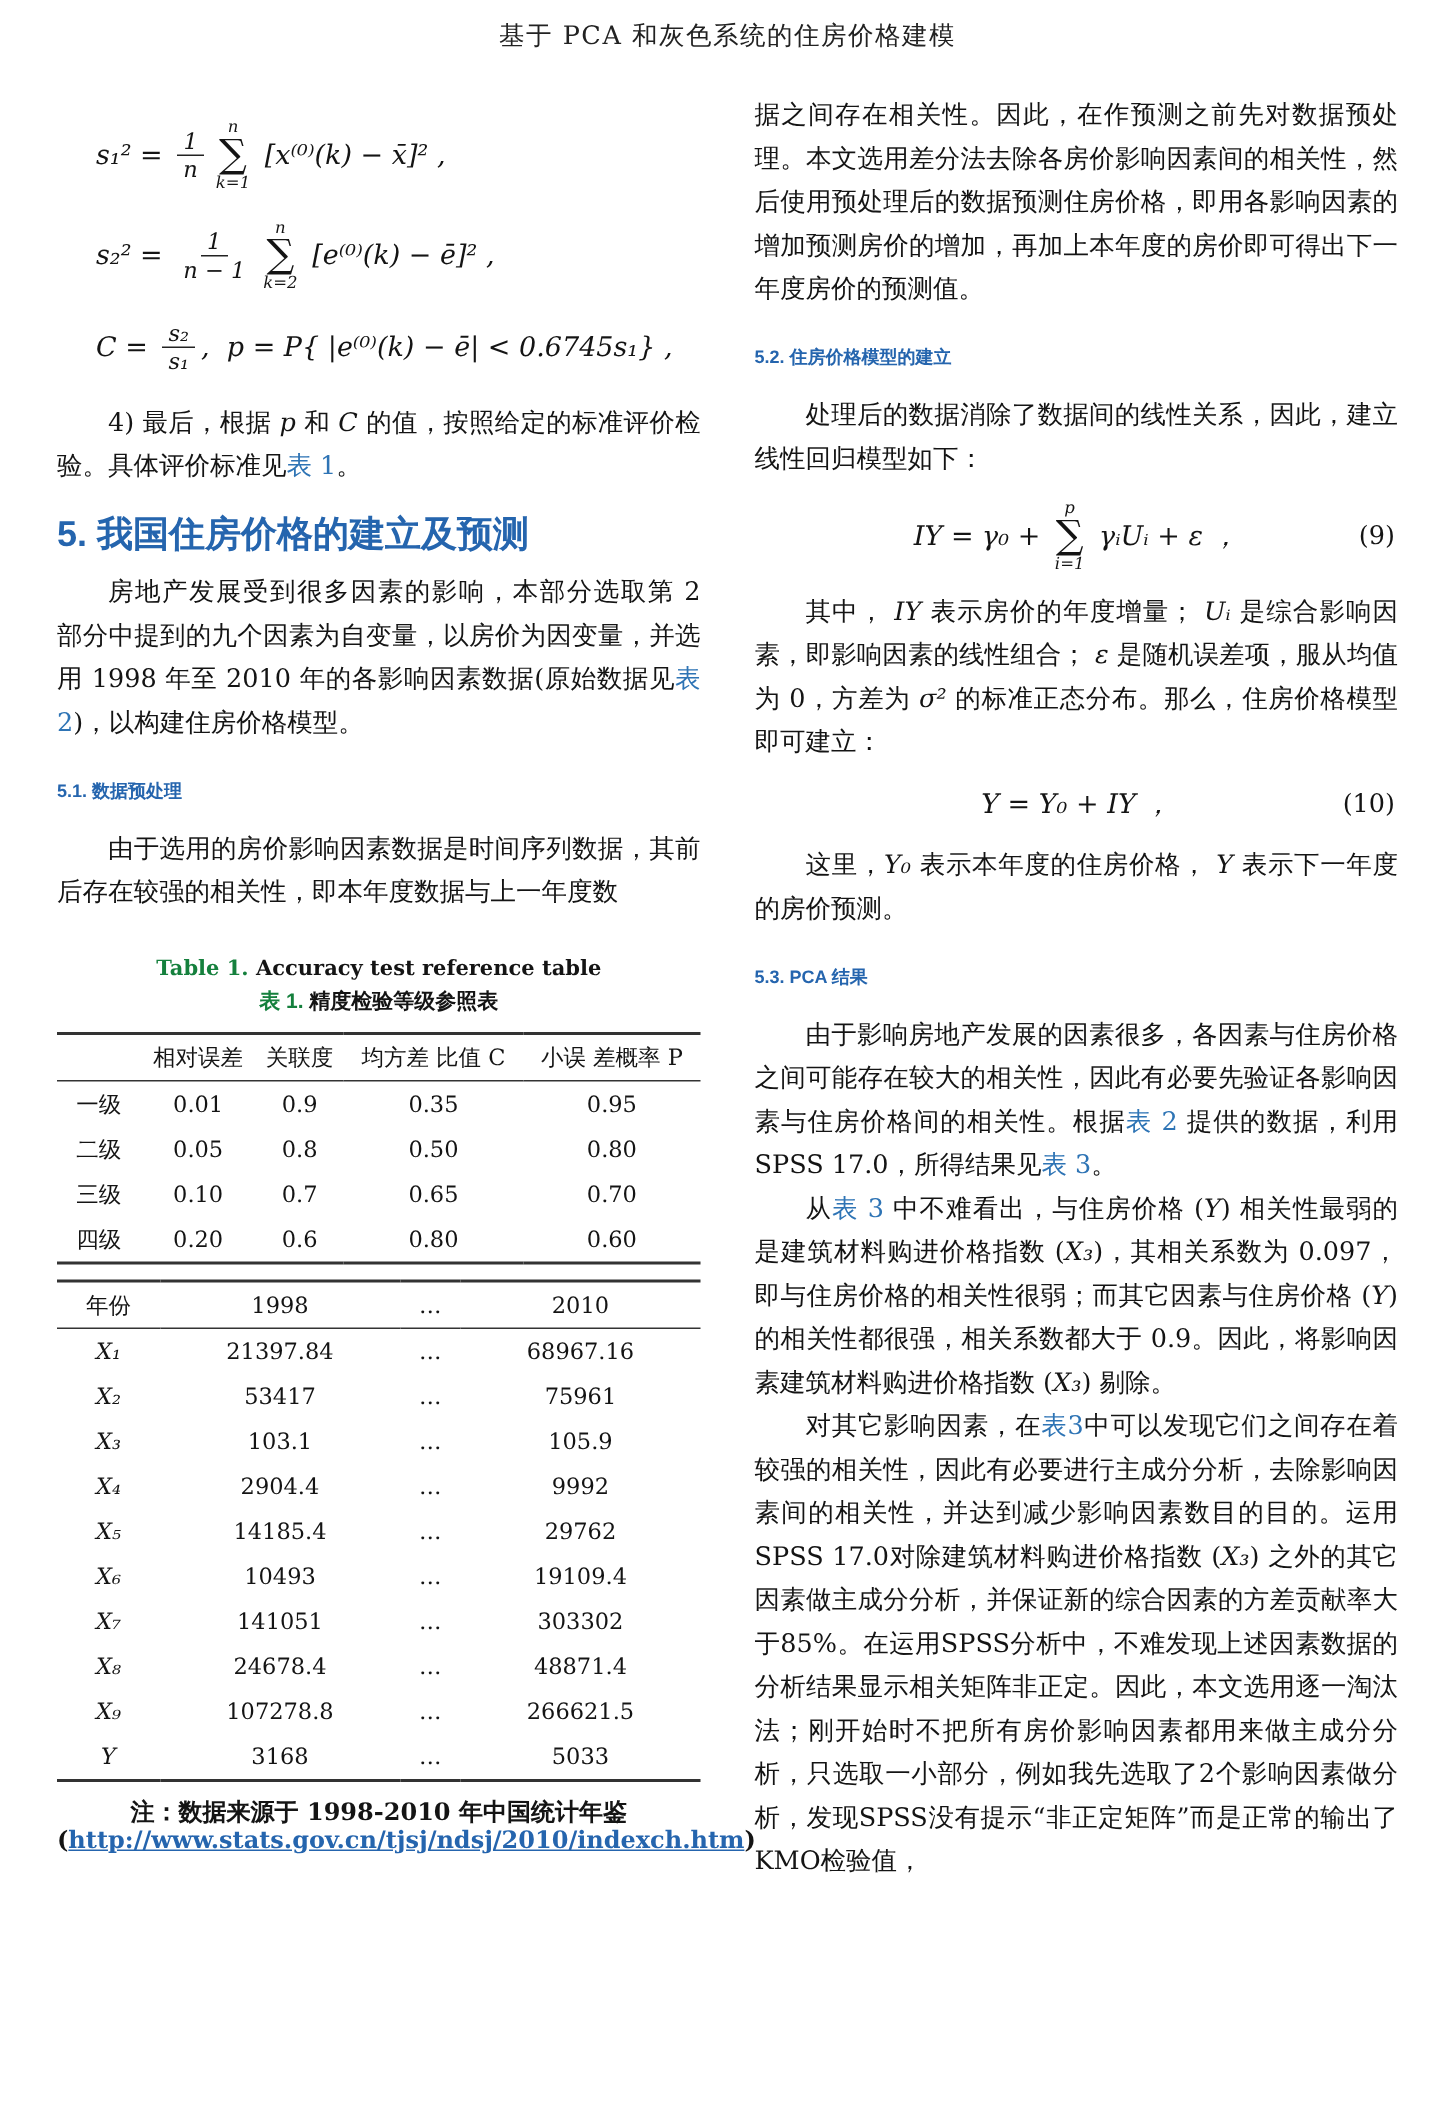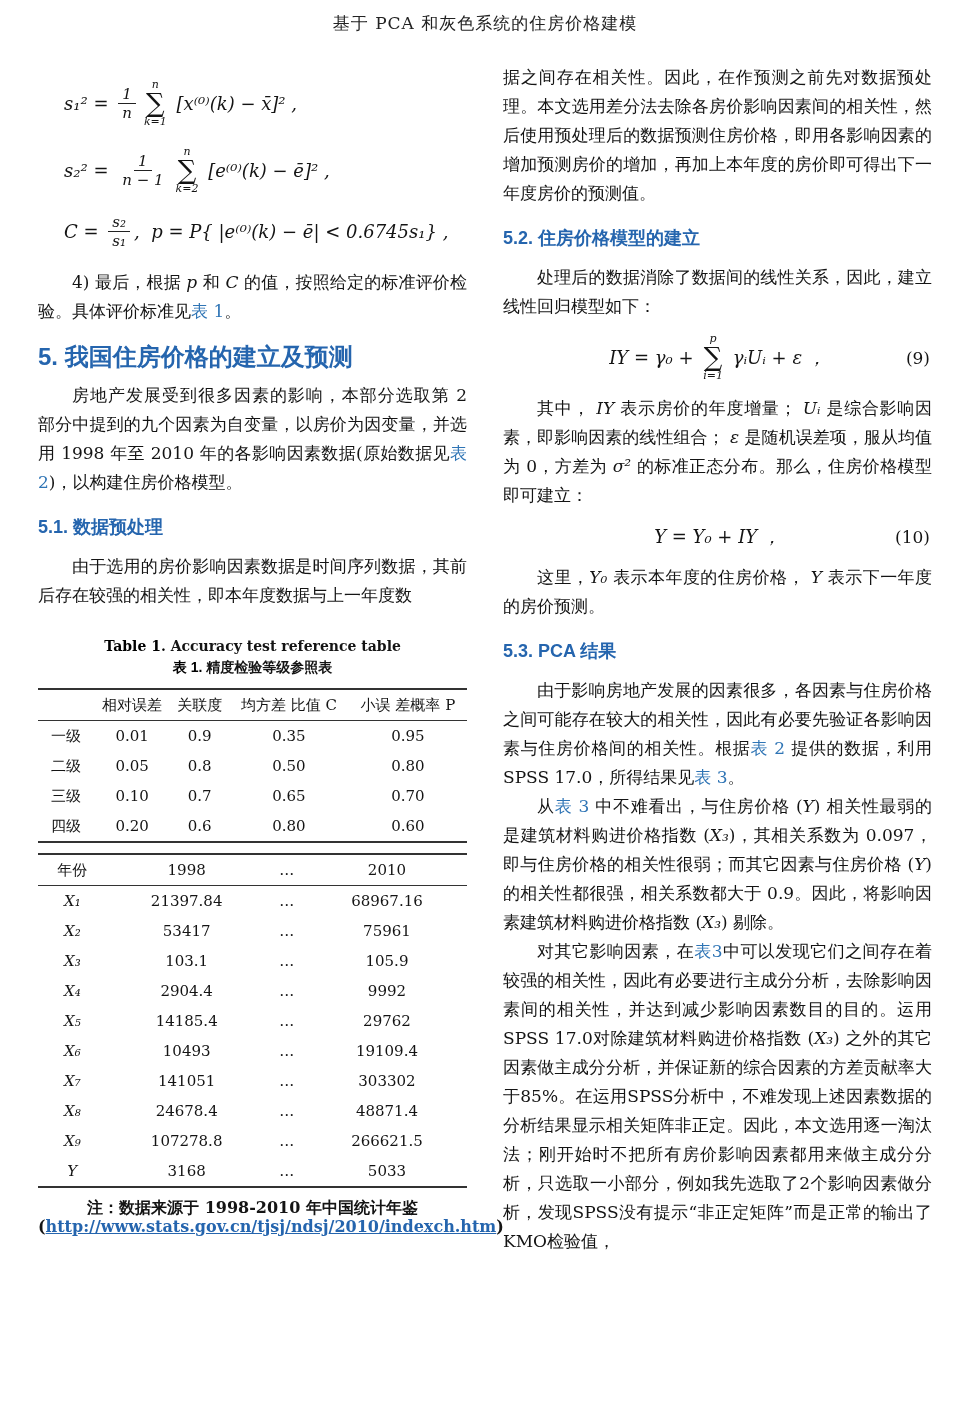--- a/index.html
+++ b/index.html
@@ -12,27 +12,27 @@
   .page { position:relative; width:970px; height:1412px; padding:12px 38px 46px 38px; overflow:hidden; }
   .header-title { text-align:center; font-size:17px; letter-spacing:1px; color:#222; }
   .columns { display:flex; gap:36px; margin-top:28px; }
   .col { width:429px; flex:0 0 429px; font-size:17px; line-height:29px; text-align:justify; }
   p.para { margin:0; }
   .indent { text-indent:34px; }
 
   
   .sec { font-family:"Liberation Sans","DejaVu Sans",sans-serif; font-weight:bold; color:#2565ae; margin:16px 0 10px 0; }
   .sec-l1 { font-size:24px; }
-  .sec-l2 { font-size:18px; }
+  .sec-l2 { font-size:12px; }
 
   
   .ref { color:#2e74b5; }
   .it { font-style:italic; }
   .link { color:#2565ae; text-decoration:underline; }
-  .cap-blue { color:#000000; }
+  .cap-blue { color:#15803d; }
 
   
   .formula-block { margin:16px 0 12px 26px; }
   .formula-line { display:flex; align-items:center; font-size:18px; font-style:italic; margin-bottom:18px; }
   .frac { display:inline-flex; flex-direction:column; align-items:center; margin:0 4px; font-size:15px; line-height:18px; }
   .frac .fn { border-bottom:1px solid #222; padding:0 4px; }
   .frac .fd { padding:0 4px; }
   .sum { display:inline-flex; flex-direction:column; align-items:center; margin:0 4px; line-height:1; }
   .sum .lim { font-size:11px; line-height:12px; }
   .sum .op { font-size:26px; line-height:25px; font-style:normal; }

